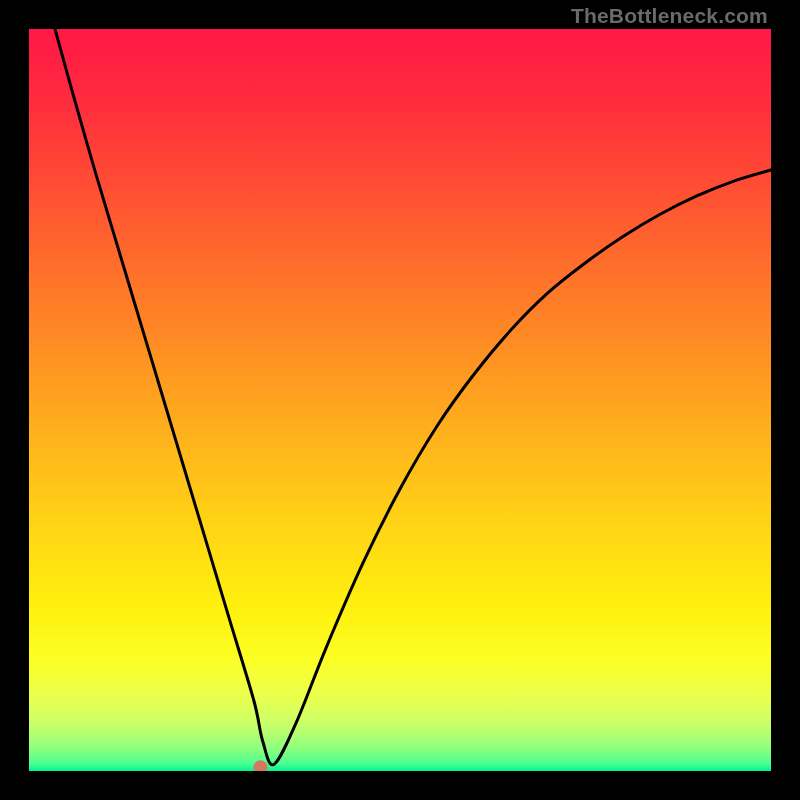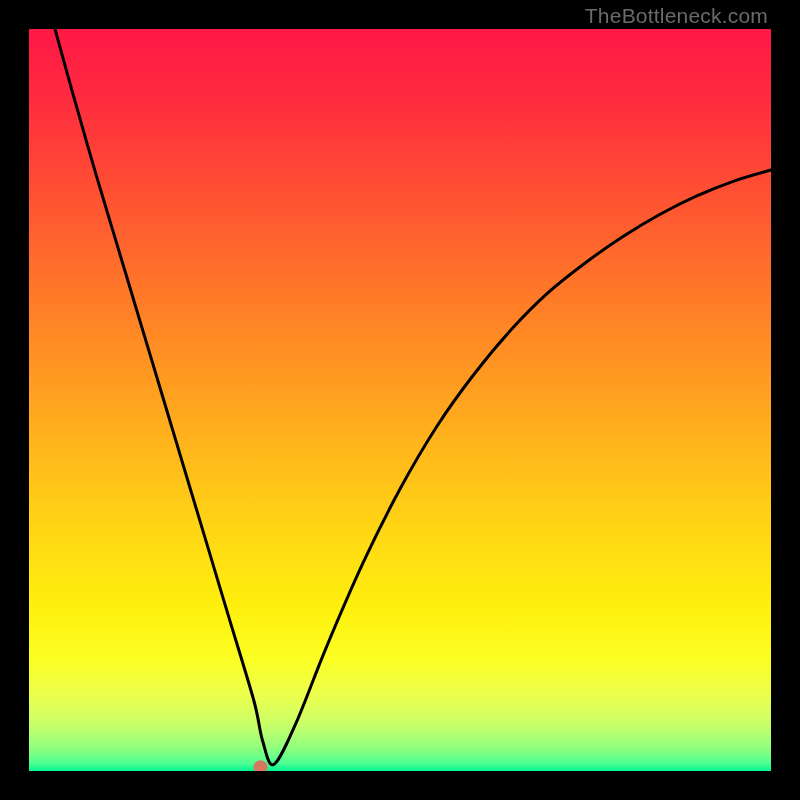--- a/index.html
+++ b/index.html
@@ -37,21 +37,21 @@
     left: 0; top: 0;
     width: 100%;
     height: 100%;
   }
   .watermark {
     position: absolute;
     top: 4px;
     right: 32px;
     color: #6a6a6a;
     font-size: 21px;
-    font-weight: 400;
+    font-weight: 700;
     letter-spacing: 0.2px;
   }
 </style>
 </head>
 <body>
 
 <div class="frame">
 
   <div class="plot-area">
 

